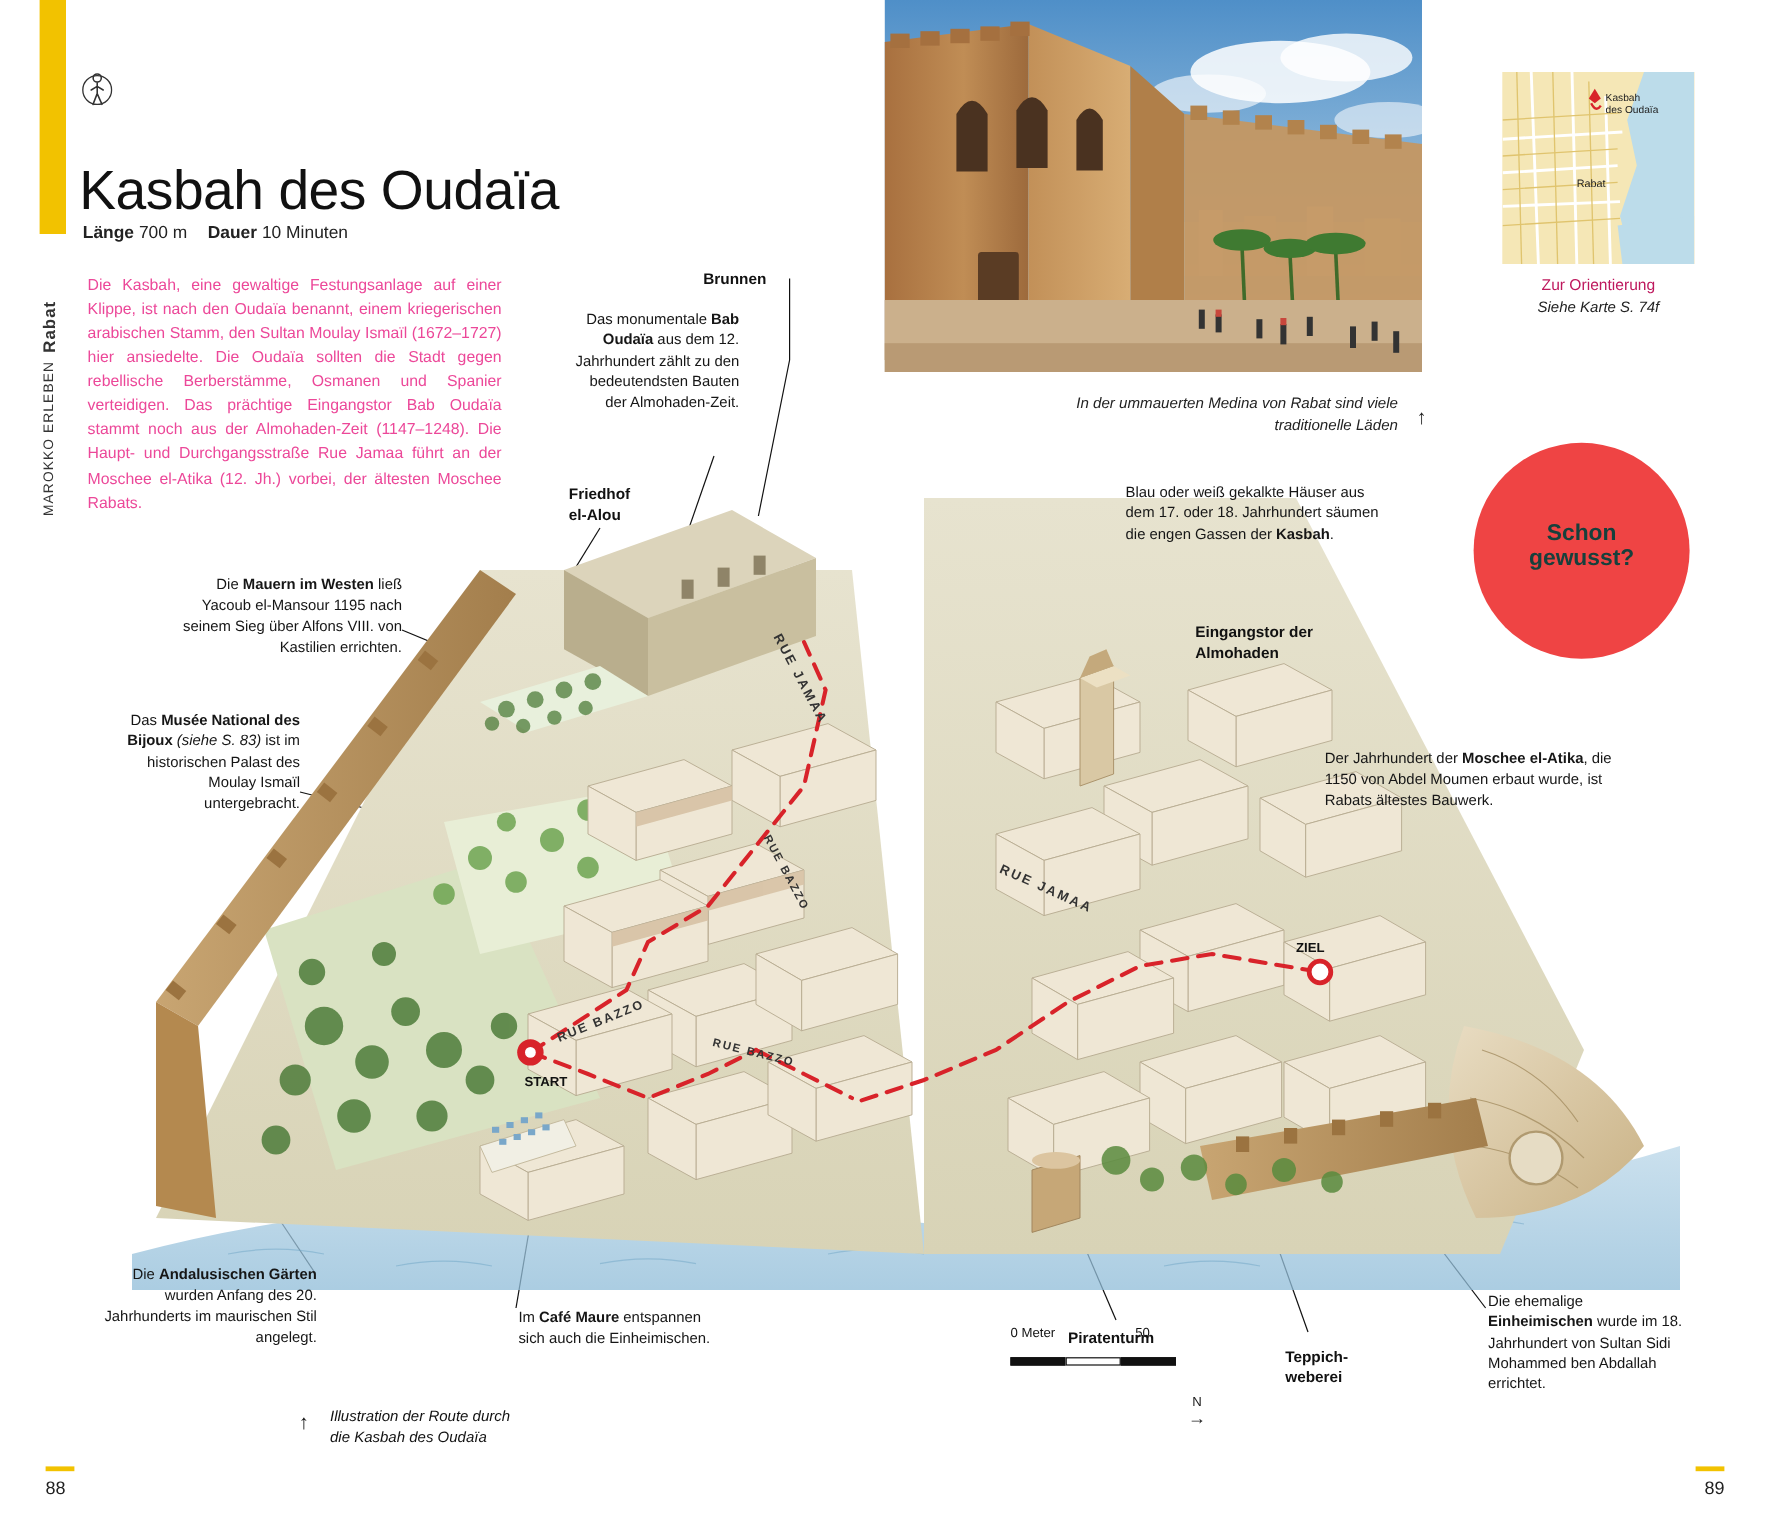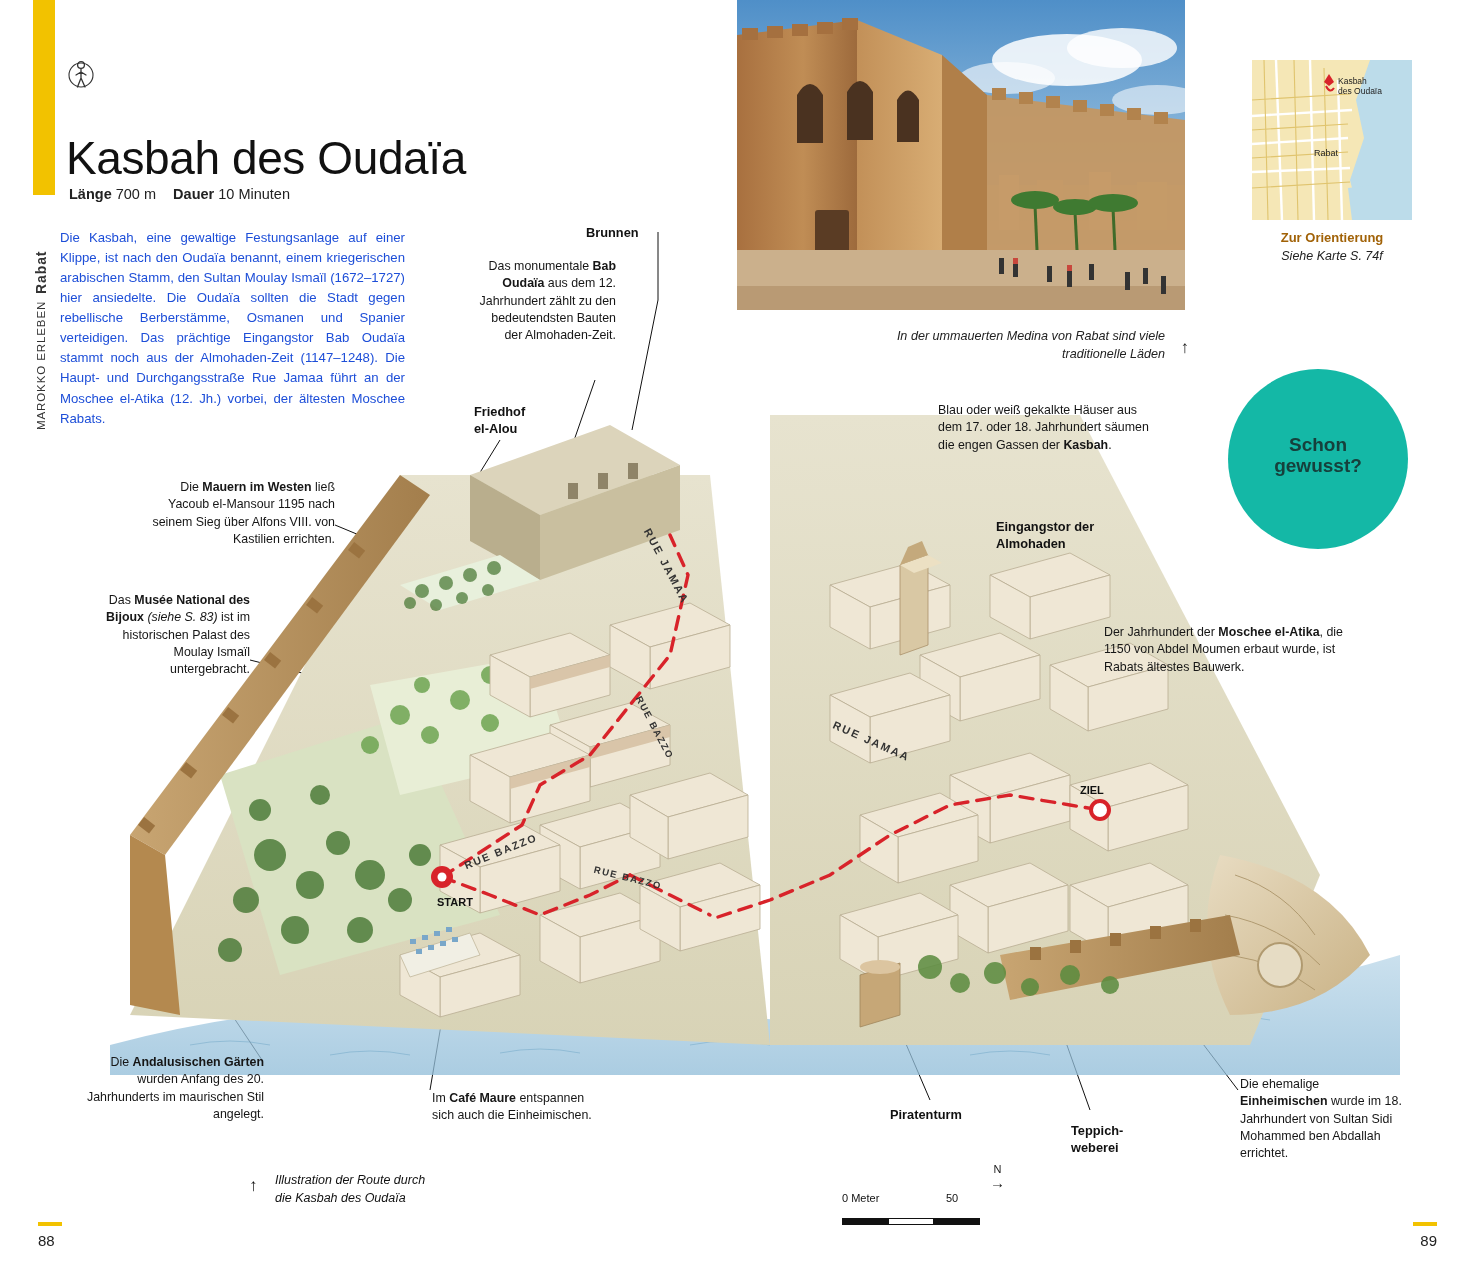--- a/index.html
+++ b/index.html
@@ -35,22 +35,22 @@
     font-size:46px; line-height:1.17; font-weight:normal;
     letter-spacing:-0.4px; color:#111; margin:0;
   }
   .meta {
     position:absolute; left:69px; top:186px; font-size:14.5px; color:#222;
   }
   .meta b { font-weight:bold; }
   .meta .sp { display:inline-block; width:9px; }
 
   .intro {
-    position:absolute; left:60px; top:228px; width:345px;
-    font-size:13.2px; line-height:1.52; color:#1d4ed8; text-align:justify;
+    position:absolute; left:73px; top:228px; width:345px;
+    font-size:13.2px; line-height:1.52; color:#ec4899; text-align:justify;
   }
 
   
   .photo {
     position:absolute; left:737px; top:0; width:448px; height:310px;
     overflow:hidden;
   }
   .photo svg { display:block; }
   .photo-caption {
     position:absolute; left:880px; top:328px; width:285px;
@@ -61,31 +61,31 @@
     position:absolute; right:-24px; top:8px; font-size:17px; font-style:normal;
   }
 
   
   .mini-map {
     position:absolute; left:1252px; top:60px; width:160px; height:160px;
     background:#f5e7b6; overflow:hidden;
   }
   .orient-title {
     position:absolute; left:1252px; top:230px; width:160px;
-    text-align:center; font-size:13px; font-weight:bold; color:#a16207;
+    text-align:center; font-size:13px; font-weight:normal; color:#be185d;
   }
   .orient-sub {
     position:absolute; left:1252px; top:249px; width:160px;
     text-align:center; font-size:12.5px; font-style:italic; color:#222;
   }
 
   
   .knowcircle {
     position:absolute; left:1228px; top:369px; width:180px; height:180px;
-    border-radius:50%; background:#14b8a6;
+    border-radius:50%; background:#ef4444;
     display:flex; flex-direction:column; align-items:center; justify-content:center;
     text-align:center; padding:14px;
   }
   .knowcircle .kc-title {
     font-size:19px; font-weight:bold; line-height:1.12; color:#16403c; margin-bottom:8px;
   }
   .knowcircle .kc-body {
     font-size:12.3px; line-height:1.33; font-weight:bold; color:#16403c;
   }
   .knowcircle .kc-body i { font-style:italic; }
@@ -96,21 +96,21 @@
   .callout i { font-style:italic; }
   .lbl { position:absolute; font-size:12.8px; font-weight:bold; line-height:1.33; color:#111; }
 
   
   .leaders { position:absolute; left:0; top:0; width:1475px; height:1280px; pointer-events:none; }
 
   
   .illu { position:absolute; left:70px; top:355px; width:1340px; height:720px; }
 
   
-  .scalebar { position:absolute; left:842px; top:1192px; width:200px; font-size:11px; color:#111; }
+  .scalebar { position:absolute; left:842px; top:1105px; width:200px; font-size:11px; color:#111; }
   .scalebar .bar { position:relative; height:7px; margin-top:12px; width:138px; }
   .scalebar .bar .seg { position:absolute; top:0; height:7px; border:1px solid #111; }
   .north { position:absolute; left:990px; top:1163px; font-size:11px; text-align:center; }
   .north .n-arrow { font-size:15px; line-height:1; }
 
   
   .illu-caption {
     position:absolute; left:275px; top:1172px; width:230px;
     font-size:12.5px; font-style:italic; line-height:1.4; color:#111;
   }

